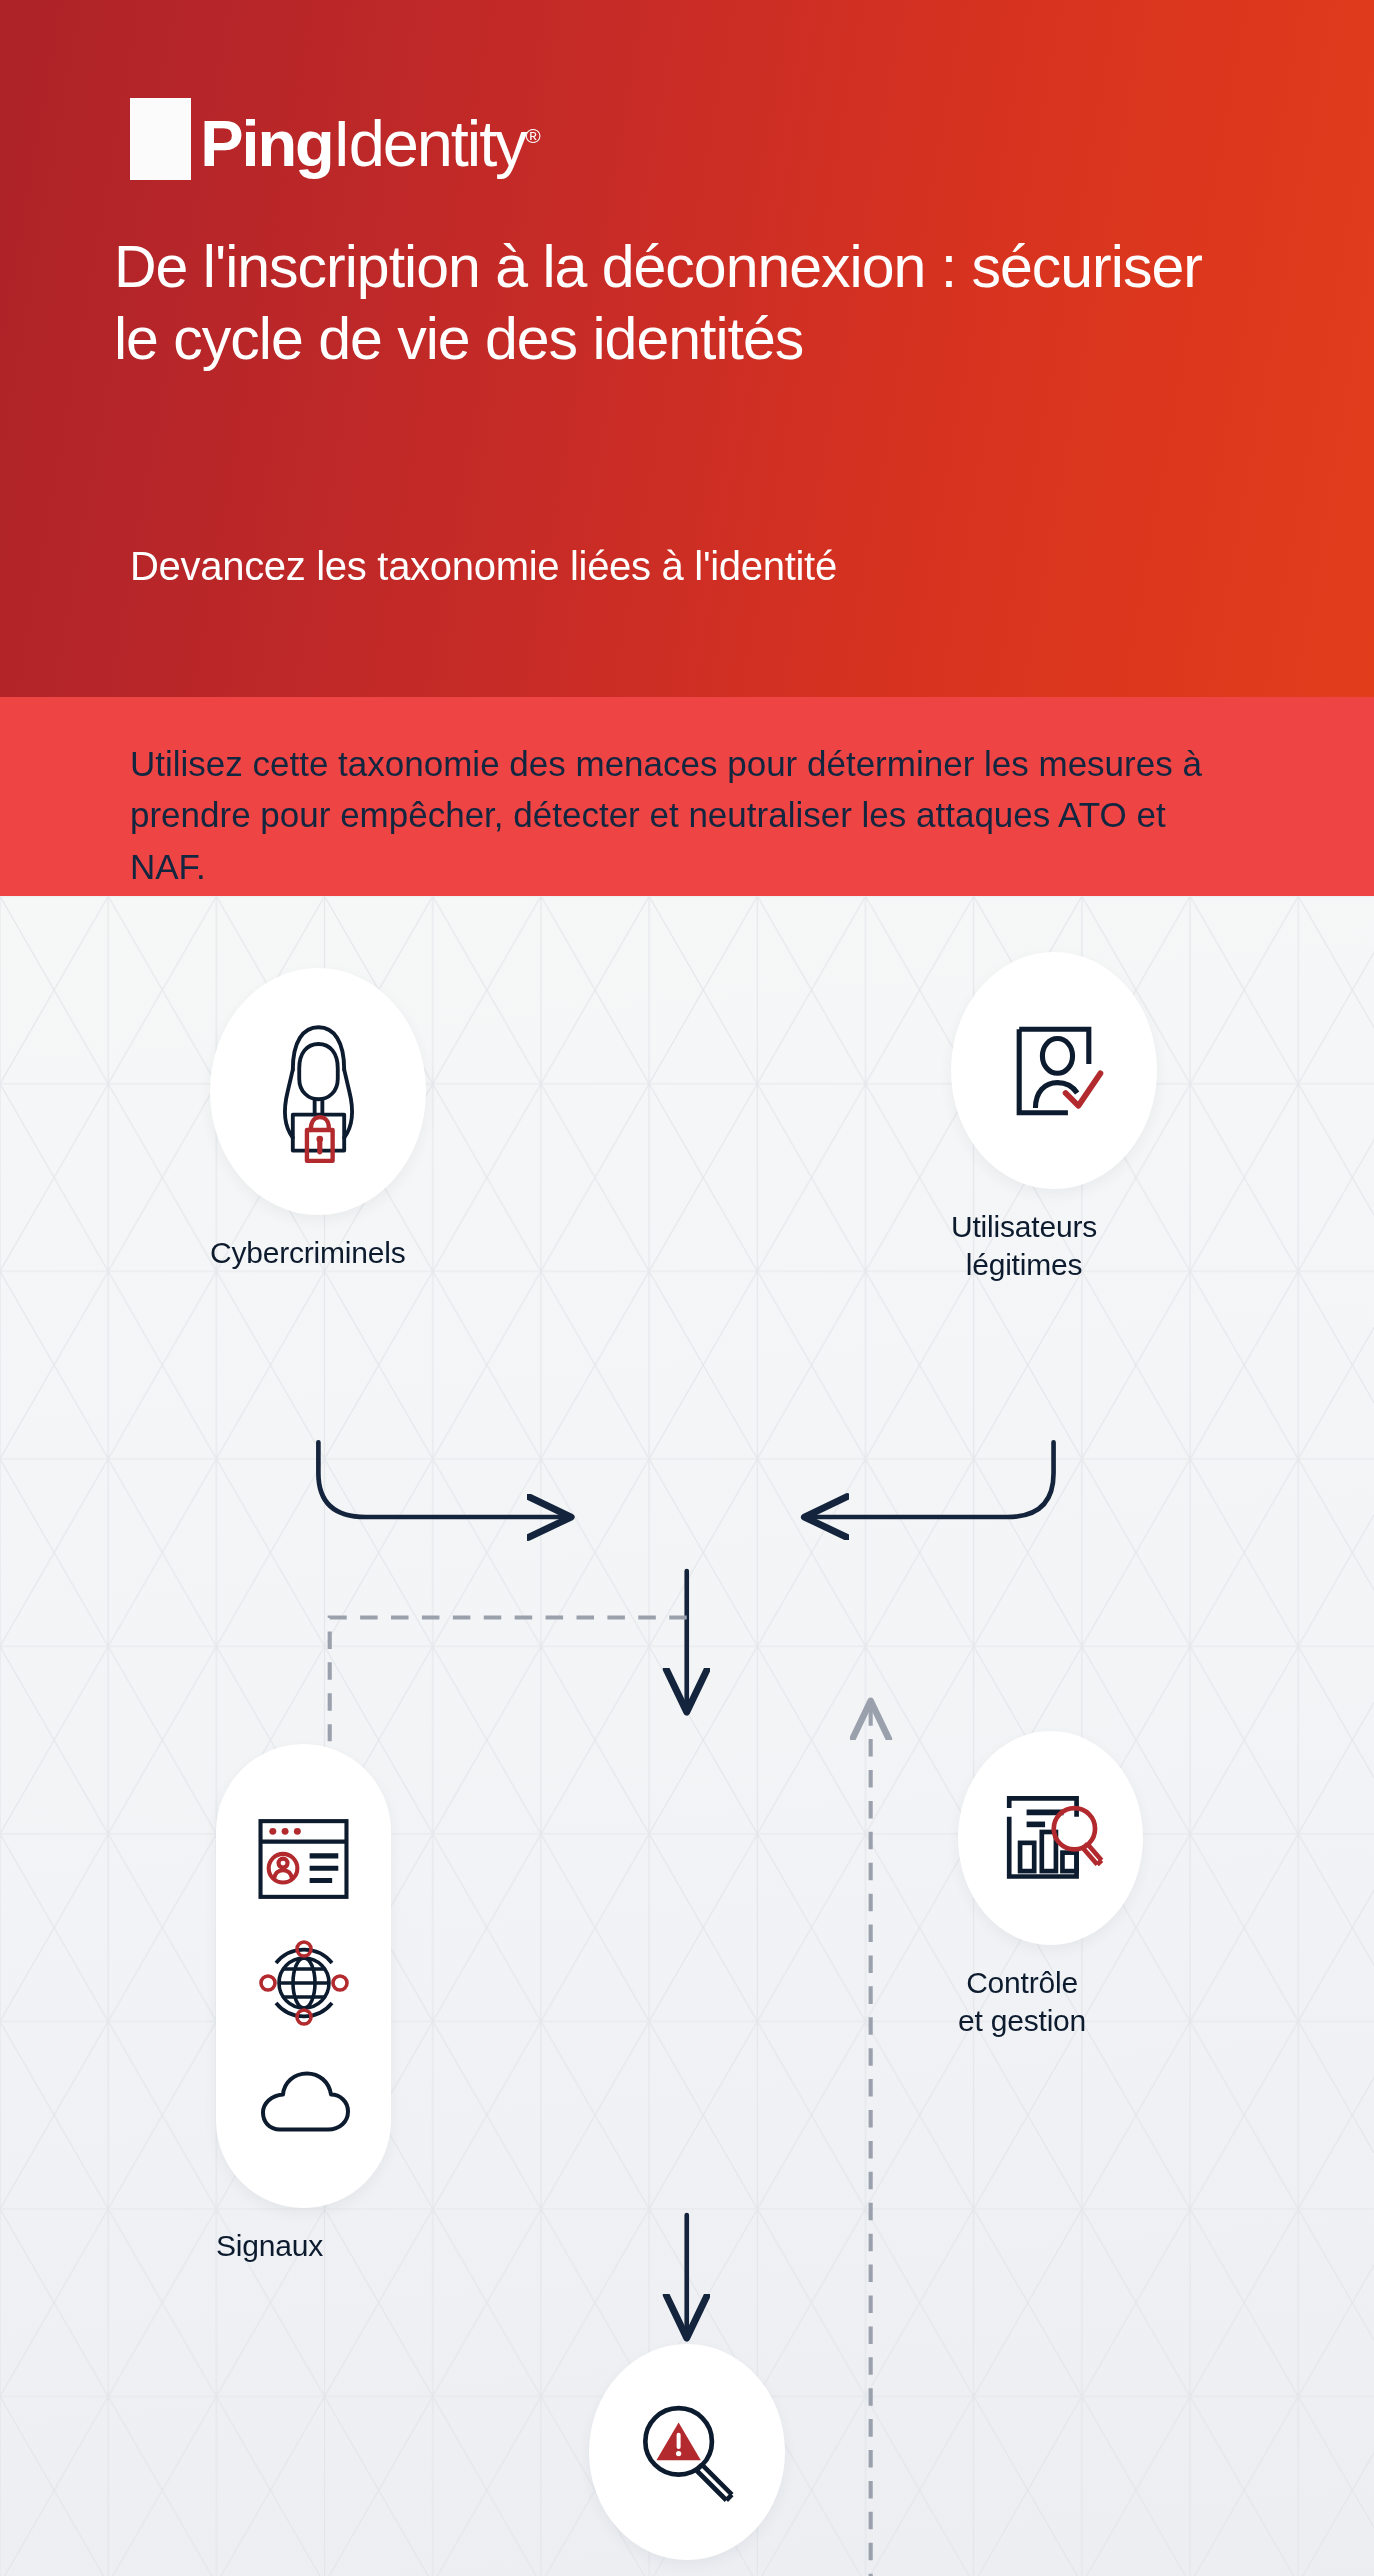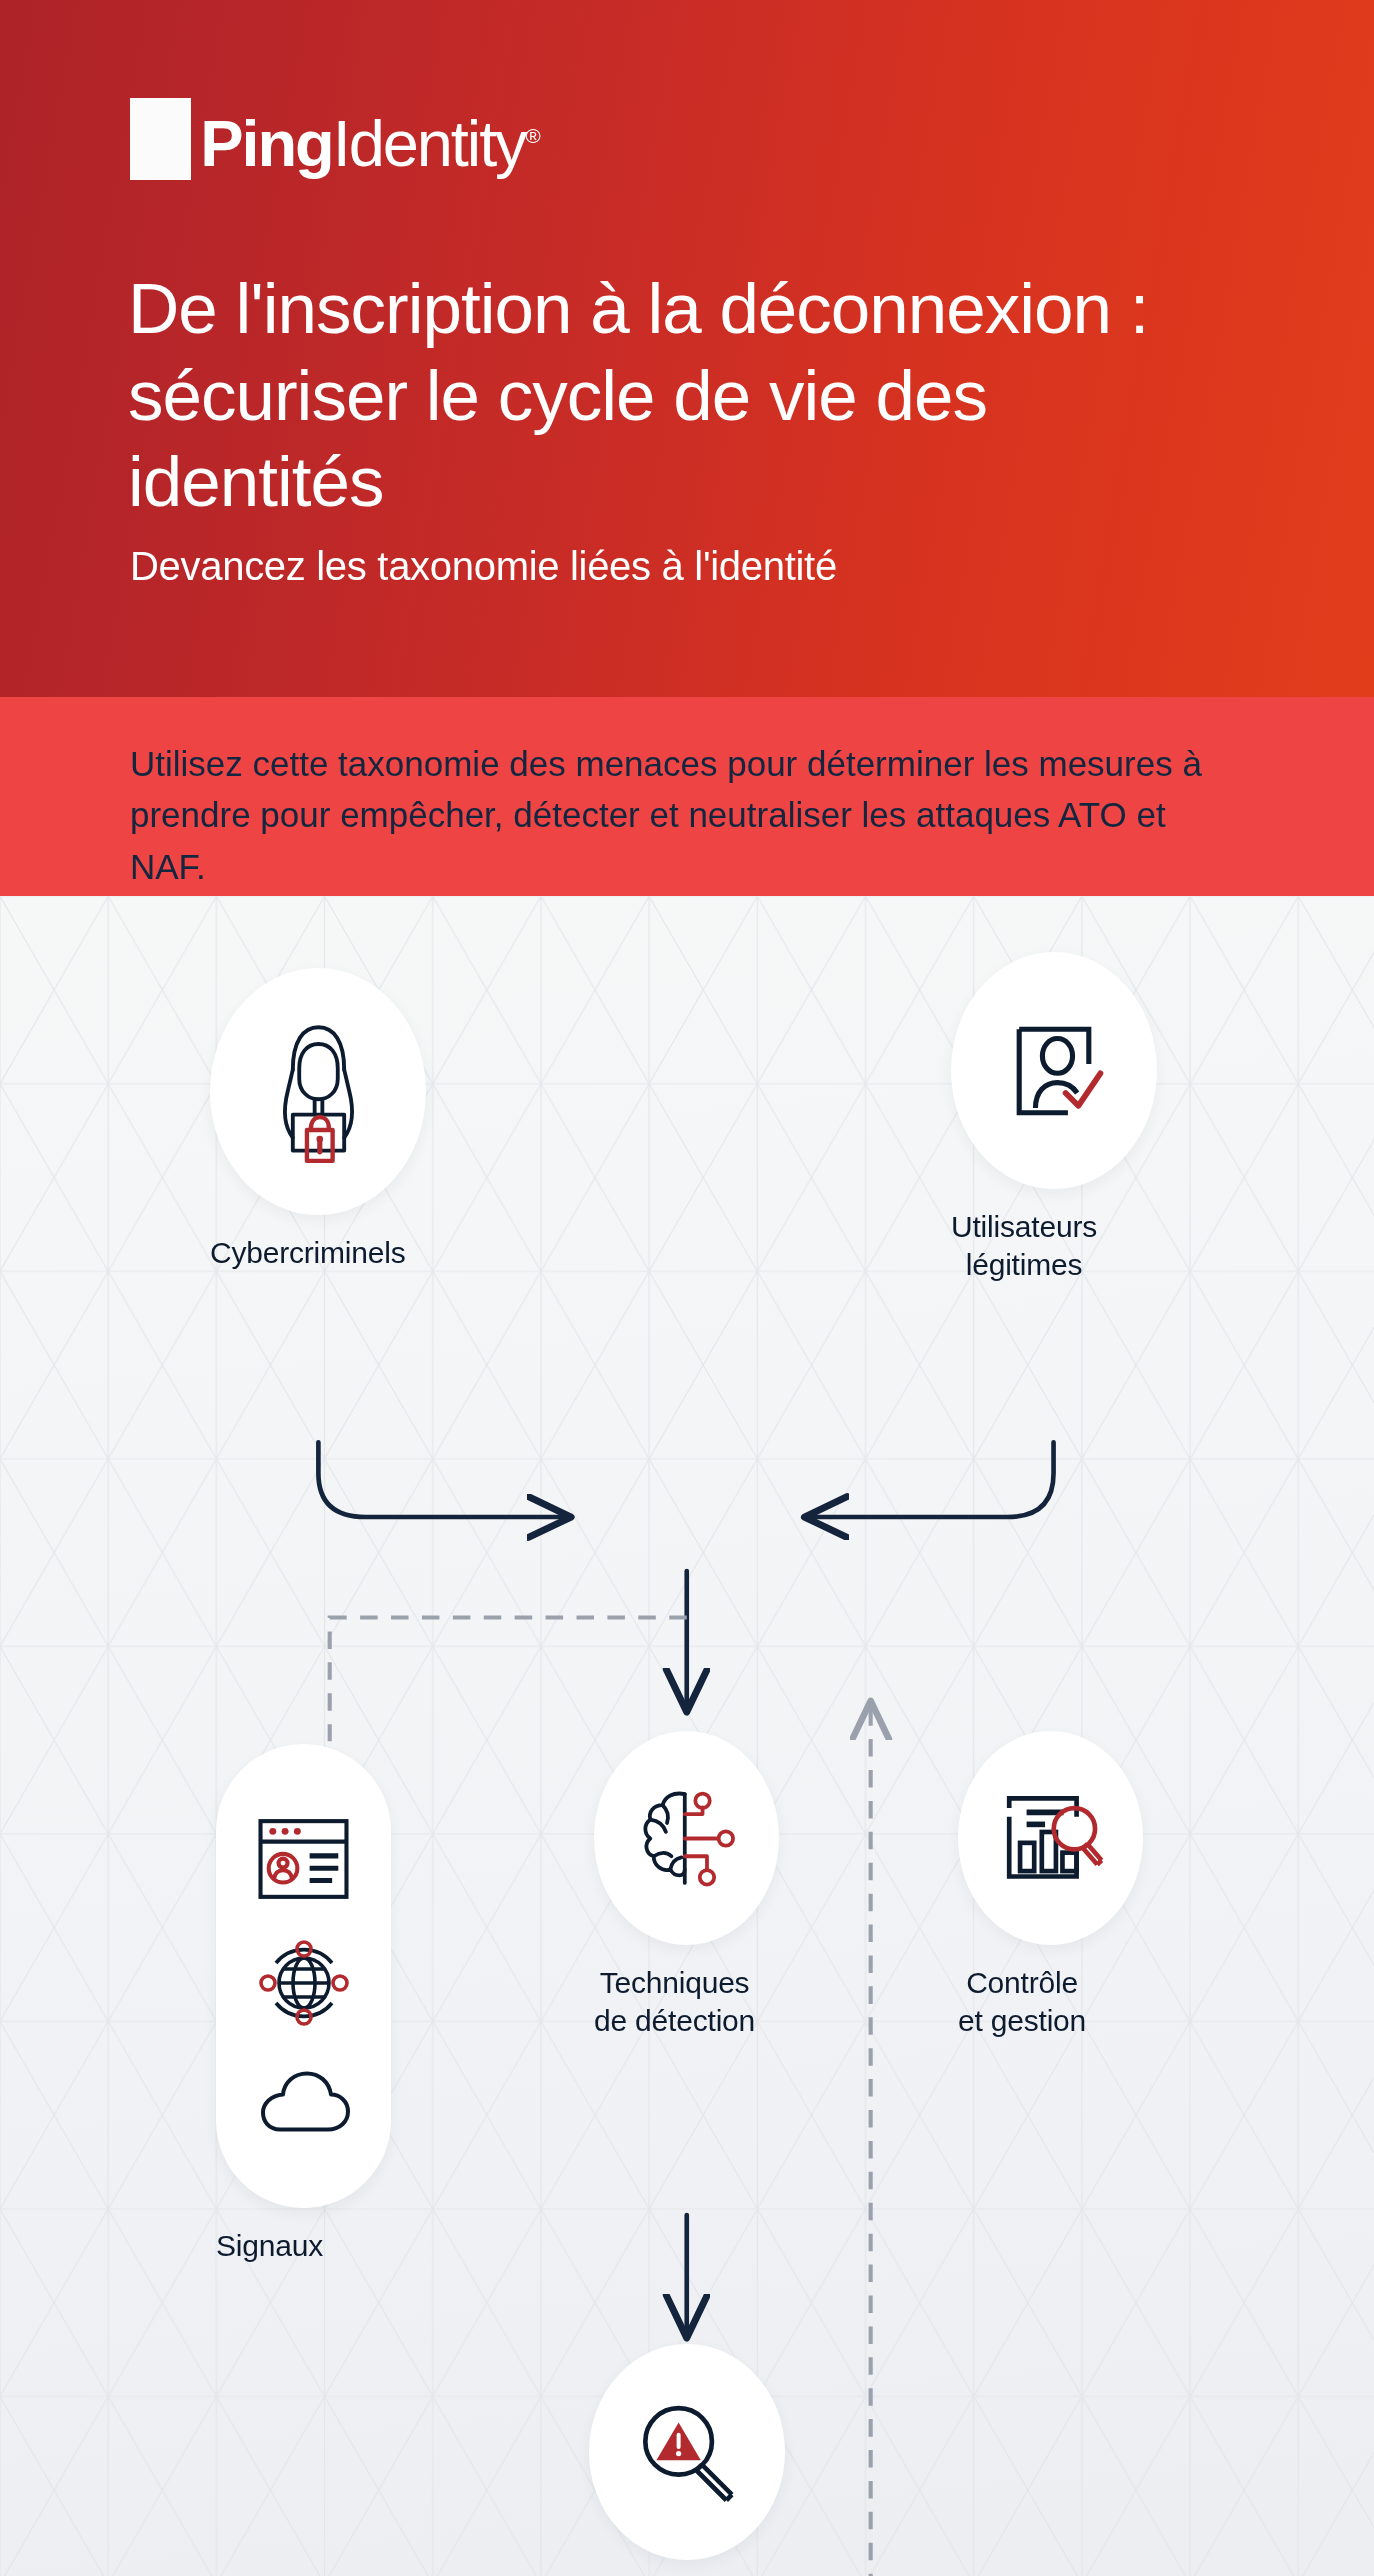--- a/index.html
+++ b/index.html
@@ -42,28 +42,27 @@
     color: #ffffff;
     letter-spacing: -2.1px;
     white-space: nowrap;
   }
   .logo-word .b { font-weight: bold; }
   .logo-word .l { font-weight: 300; }
   .logo-word .reg { font-size: 20.6px; vertical-align: super; font-weight: 400; }
 
   .hero-title {
     position: absolute;
-    left: 128px; top: 232px;
+    left: 114px; top: 232px;
     width: 1133px;
     color: #ffffff;
-    font-size: 71px;
+    font-size: 59px;
     line-height: 1.22;
     font-weight: 300;
     letter-spacing: -1px;
-    margin-top: 34px;
   }
   .hero-sub {
     position: absolute;
     left: 130px; top: 544px;
     color: #ffffff;
     font-size: 40px;
     font-weight: 300;
     letter-spacing: -0.3px;
   }
 
@@ -276,41 +275,20 @@
           </g>
         </svg>
 
         <svg width="100" height="75" viewBox="0 0 100 74">
           <path d="M26 66 L74 66 C86 66 94 58 94 48 C94 38 86 31 77 31 C75 18 65 10 53 10 C40 10 30 19 29 31 C17 32 9 40 9 49 C9 58 15 66 26 66 Z M44 66 L60 66" fill="none" stroke="#0d1b2f" stroke-width="4" stroke-linecap="round" stroke-linejoin="round"></path>
         </svg>
       </div>
       <div class="node-label">Signaux</div>
     </div>
 
-    <div class="node" style="left:594px; top:835px; width:185px;">
-      <div class="bubble" style="width:185px;height:214px;">
-        <svg width="116" height="111" viewBox="0 0 104 100">
-          <g fill="none" stroke="#0d1b2f" stroke-width="3.4" stroke-linecap="round" stroke-linejoin="round">
-            <path d="M50 10 C40 8 32 12 30 20 C22 20 17 26 19 33 C13 37 13 46 19 50 C13 55 15 64 22 66 C22 74 29 80 37 78 C41 85 50 85 50 78"></path>
-            <path d="M50 10 L50 90"></path>
-            <path d="M30 20 C34 24 36 30 34 36 M19 33 C26 34 31 38 33 44 M22 66 C28 62 34 62 38 66 M37 78 C38 72 42 68 47 67"></path>
-          </g>
-          <g fill="none" stroke="#b22a2e" stroke-width="3.4" stroke-linecap="round" stroke-linejoin="round">
-            <path d="M50 28 L66 28 L66 22"></path>
-            <circle cx="66" cy="16" r="6.5"></circle>
-            <path d="M50 50 L80 50"></path>
-            <circle cx="87" cy="50" r="6.5"></circle>
-            <path d="M50 66 L70 66 L70 78"></path>
-            <circle cx="70" cy="85" r="6.5"></circle>
-          </g>
-        </svg>
-      </div>
-      <div class="node-label">Techniques
-de détection</div>
-    </div>
 
     <div class="node" style="left:958px; top:835px; width:185px;">
       <div class="bubble" style="width:185px;height:214px;">
         <svg width="113" height="111" viewBox="0 0 104 100">
           <g fill="none" stroke="#0d1b2f" stroke-width="4.3" stroke-linejoin="miter">
             <path d="M14 22 L14 13 L76 13 L76 30"></path>
             <path d="M14 30 L14 85 L76 85 L76 62"></path>
             <path d="M30 26 L64 26" stroke-width="5.2"></path>
             <path d="M30 37 L47 37" stroke-width="5.2"></path>
             <rect x="24" y="54" width="13" height="26"></rect>

